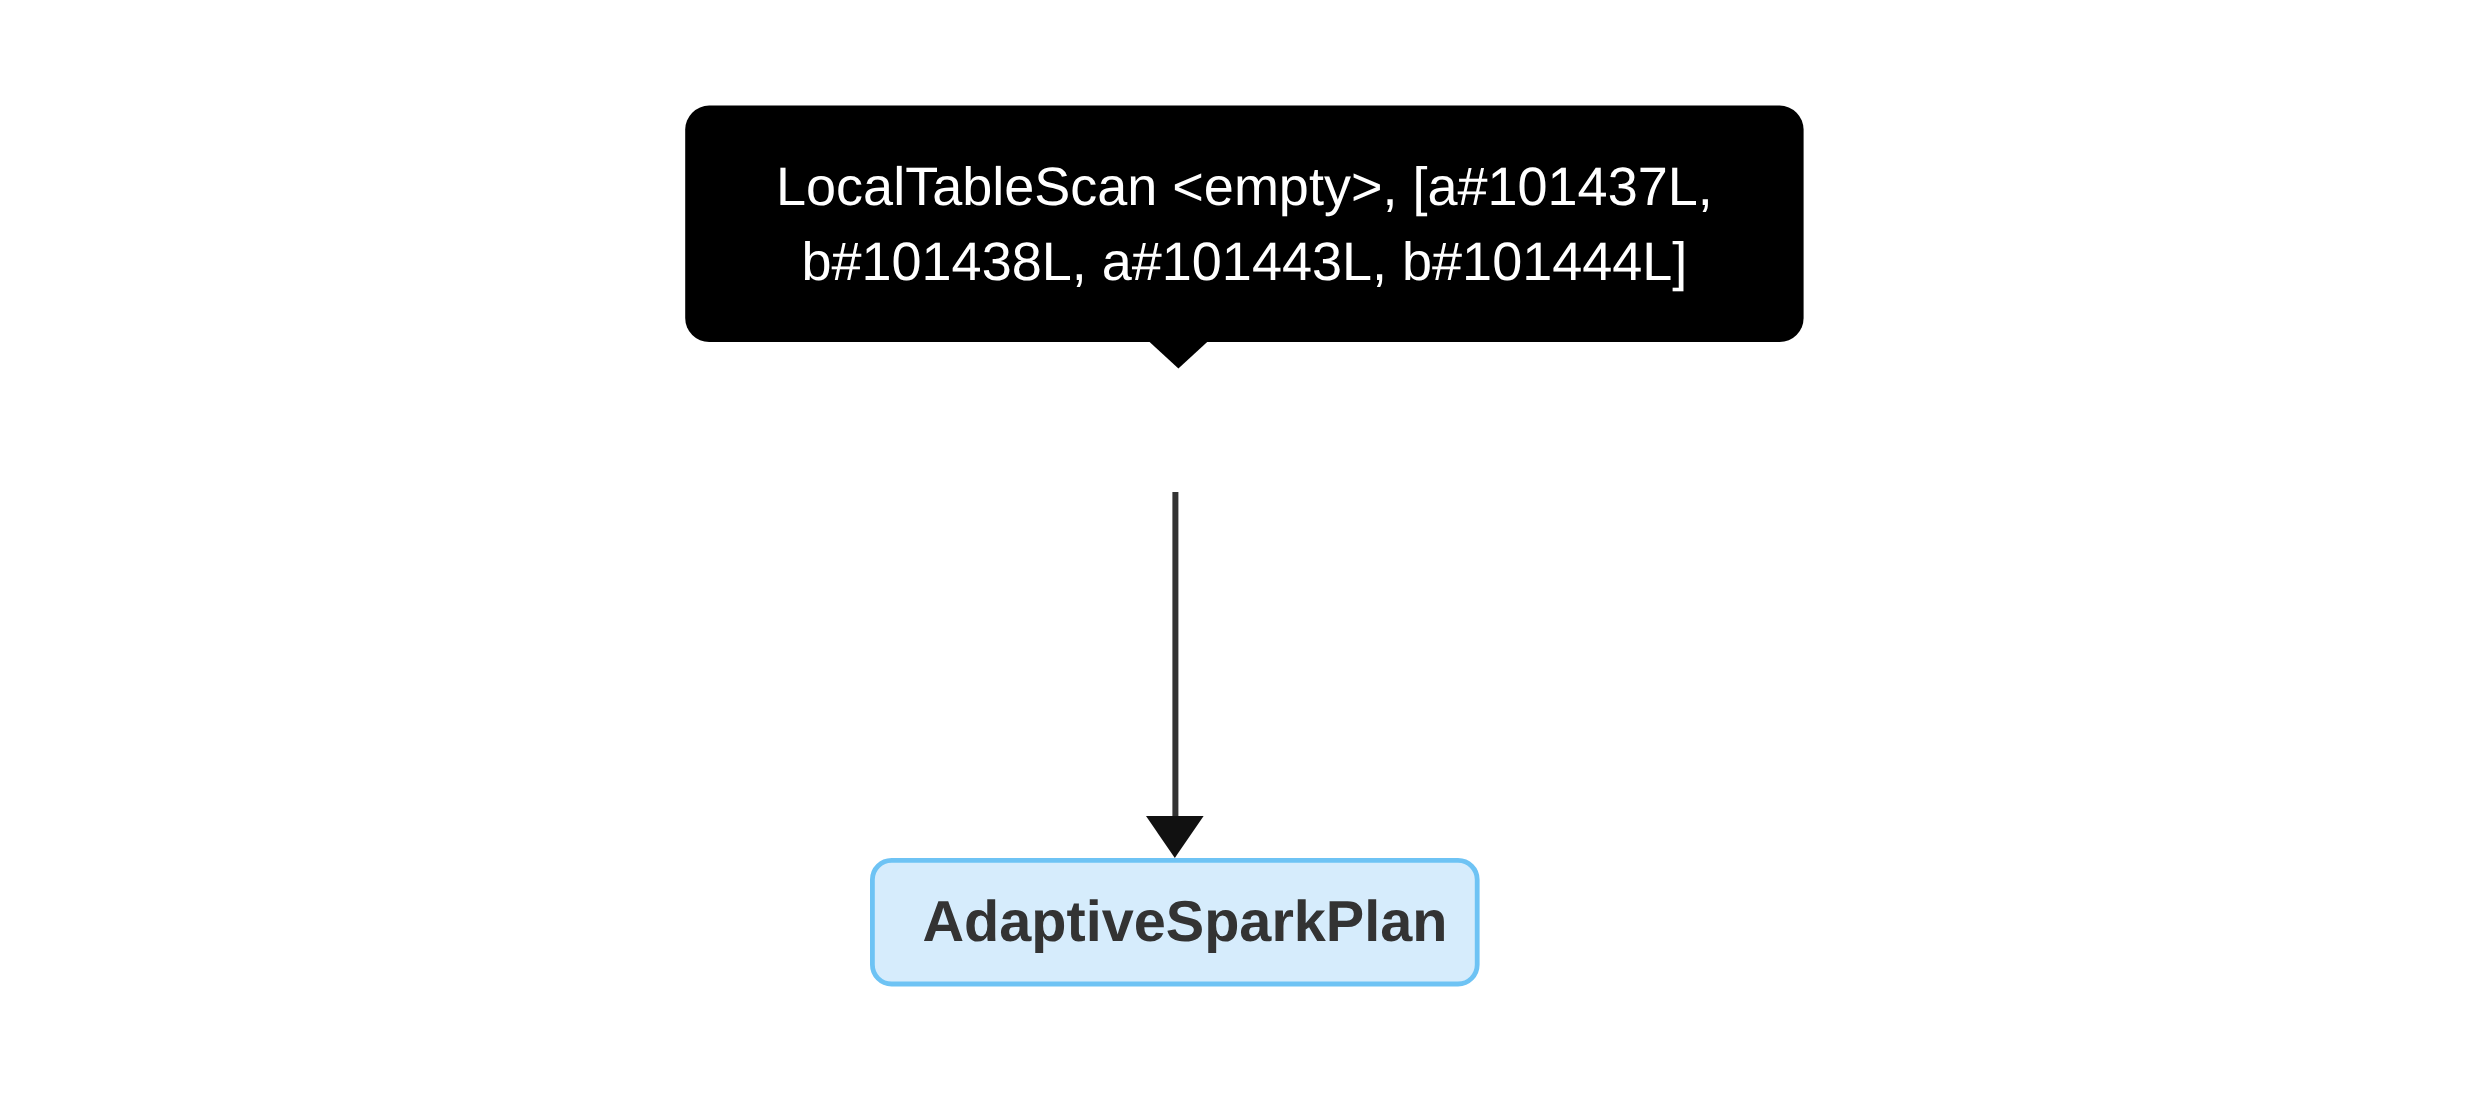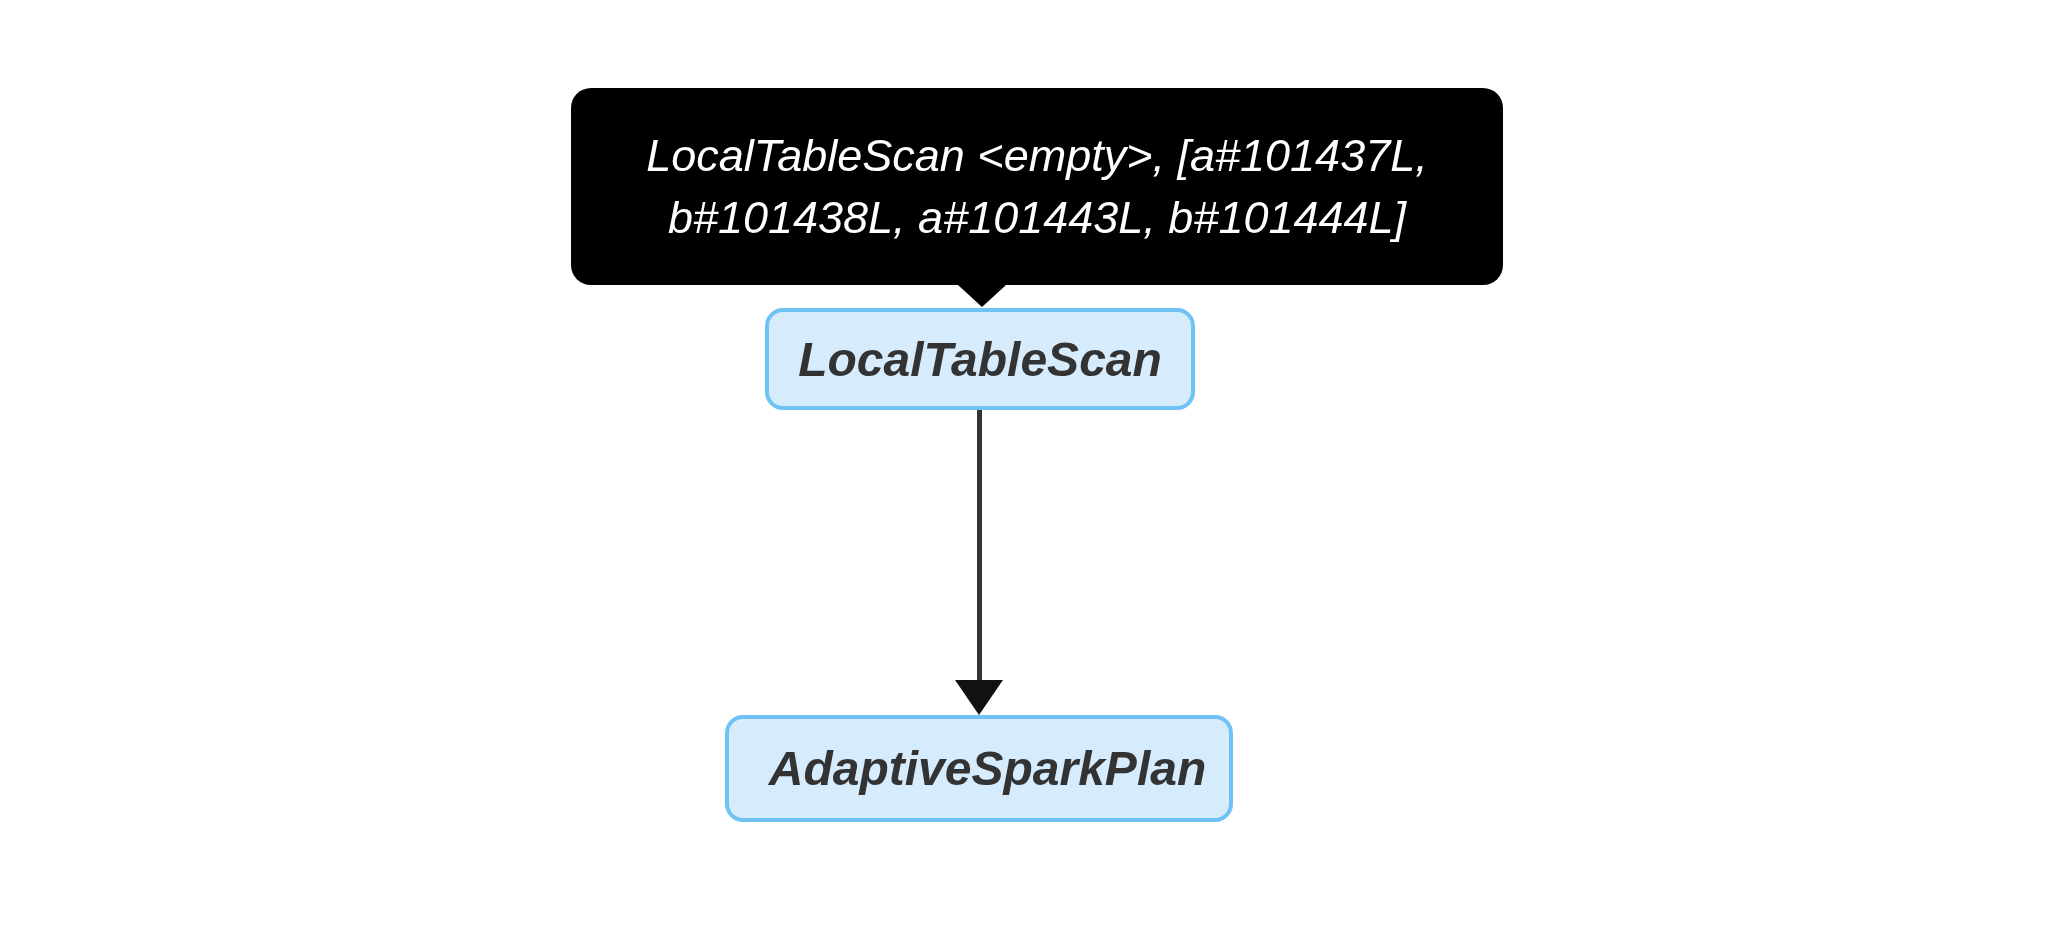--- a/index.html
+++ b/index.html
@@ -19,21 +19,20 @@
     font-family: "Liberation Sans", "DejaVu Sans", sans-serif;
     width: 2062px;
     height: 928px;
     overflow: hidden;
   }
   .canvas {
     position: relative;
     width: 2062px;
     height: 928px;
     background: var(--page-bg);
-    font-style: italic;
   }
   .tooltip {
     position: absolute;
     left: 571px;
     top: 88px;
     width: 932px;
     height: 197px;
     background: var(--tooltip-bg);
     color: var(--tooltip-text);
     border-radius: 20px;
@@ -103,23 +102,20 @@
 </head>
 <body>
 
 <div class="canvas">
 
   <div class="tooltip">
     <div>LocalTableScan &lt;empty&gt;, [a#101437L, b#101438L, a#101443L, b#101444L]</div>
     <div class="tooltip-pointer"></div>
   </div>
 
-  <div class="plan-node node-localtablescan">
-    <span>LocalTableScan</span>
-  </div>
 
   <div class="edge-line"></div>
   <div class="edge-arrowhead"></div>
 
   <div class="plan-node node-adaptivesparkplan">
     <span>AdaptiveSparkPlan</span>
   </div>
 
 </div>
 

